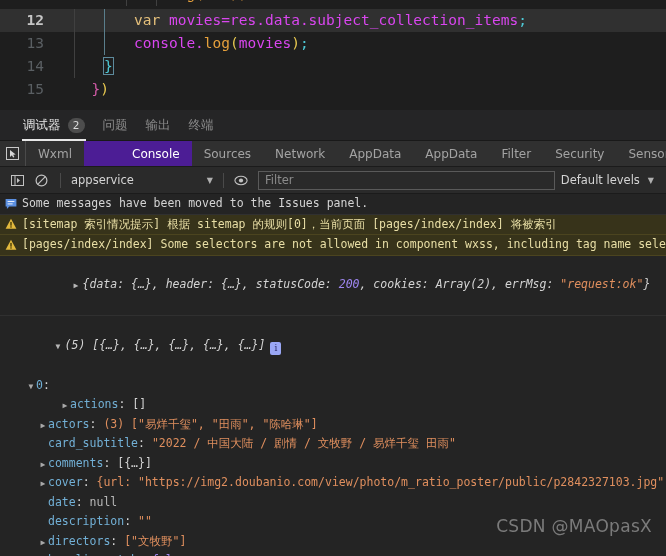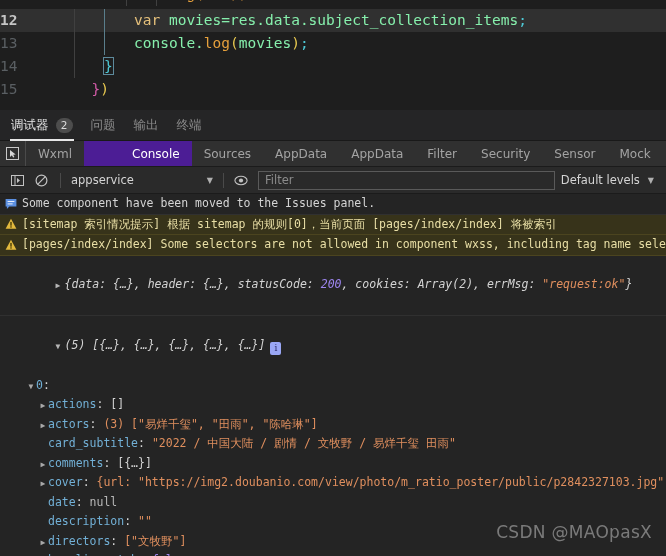--- a/index.html
+++ b/index.html
@@ -25,40 +25,41 @@
     position: relative;
     height: 23px;
     white-space: pre;
     display: flex;
     align-items: center;
   }
   .code-row.active { background: #303030; }
   .gutter {
     width: 58px;
     min-width: 58px;
+    text-align: right;
     padding-right: 14px;
     color: #5a5f63;
     font-size: 14.5px;
     user-select: none;
   }
   .code-row.active .gutter { color: #c6c6c6; font-weight: bold; }
   .fold {
     width: 16px; min-width: 16px;
   }
   .codetext { position: relative; flex: 1; }
   .ind {
     display: inline-block;
     width: 30px;
     border-left: 1px solid #404040;
     height: 23px;
     vertical-align: top;
   }
   .ind.lit { border-left: 1px solid #5a7e8c; }
   .tk-kw   { color: #e5c07b; }
-  .tk-var  { color: #86efac; }
+  .tk-var  { color: #d946ef; }
   .tk-fn   { color: #e6a03c; }
   .tk-p1   { color: #e6c74f; }
   .tk-p2   { color: #d45ba8; }
   .tk-p3   { color: #4ec9d6; }
   .brkbox  { outline: 1px solid #5d8a9c; }
 
   
   #devtools {
     height: 446px;
     background: #242424;
@@ -66,21 +67,21 @@
     flex-direction: column;
   }
 
   
   #panel-tabs {
     height: 31px;
     min-height: 31px;
     background: #252526;
     display: flex;
     align-items: center;
-    padding-left: 2px;
+    padding-left: 14px;
     font-family: "DejaVu Sans", sans-serif;
     font-size: 12.5px;
     border-bottom: 1px solid #191919;
   }
   .ptab {
     position: relative;
     height: 31px;
     display: flex;
     align-items: center;
     padding: 0 9px;
@@ -258,21 +259,21 @@
   .s-num   { color: #9e86f0; }
   .s-bool  { color: #9e86f0; }
   .s-null  { color: #b8b8b8; }
   .s-punc  { color: #d4d4d4; }
   .s-obj   { color: #d4d4d4; }
 
   
   #watermark {
     position: absolute;
     right: 14px;
-    bottom: 14px;
+    bottom: 20px;
     color: #8e8e8e;
     font-family: "DejaVu Sans", sans-serif;
     font-size: 17px;
     opacity: .82;
     letter-spacing: .3px;
     pointer-events: none;
   }
 </style>
 </head>
 <body>
@@ -315,20 +316,21 @@
     <div class="inspect-btn">
       <svg width="13" height="13" viewBox="0 0 13 13" aria-hidden="true">
         <rect x="0.5" y="0.5" width="12" height="12" fill="none" stroke="#c9c9c9" stroke-width="1"></rect>
         <path d="M4 3 L4 10 L5.9 8.2 L7.1 10.6 L8.4 10 L7.2 7.7 L9.7 7.5 Z" fill="#d8d8d8"></path>
       </svg>
     </div>
     <div id="dt-tab-list" style="display:flex;">
         <div class="dtab">Wxml</div>
         <div class="dtab sel">Console</div>
         <div class="dtab">Sources</div>
+        <div class="dtab">Network</div>
         <div class="dtab">AppData</div>
         <div class="dtab">AppData</div>
         <div class="dtab">Filter</div>
         <div class="dtab">Security</div>
         <div class="dtab">Sensor</div>
         <div class="dtab">Mock</div>
       </div>
   </div>
 
   <div id="console-toolbar">
@@ -365,44 +367,44 @@
       <span class="caret">▼</span>
     </div>
   </div>
 
   <div id="console-body">
     <div id="msg-list">
         <div class="msg info"><span class="msg-ico"><svg width="12" height="12" viewBox="0 0 12 12">
               <path d="M0.6 1 L11.4 1 L11.4 8.4 L4.3 8.4 L1.9 10.9 L1.9 8.4 L0.6 8.4 Z" fill="#5b8fe0"></path>
               <rect x="2.6" y="3" width="6.8" height="1" fill="#e8eefb"></rect>
               <rect x="2.6" y="5.4" width="5" height="1" fill="#e8eefb"></rect>
-            </svg></span><span>Some component have been moved to the Issues panel.</span></div>
+            </svg></span><span>Some messages have been moved to the Issues panel.</span></div>
         <div class="msg warn"><span class="msg-ico"><svg width="12" height="12" viewBox="0 0 12 12">
               <path d="M6 0.8 L11.4 10.8 L0.6 10.8 Z" fill="#e2b93d"></path>
               <rect x="5.35" y="3.9" width="1.3" height="3.8" fill="#3a3000"></rect>
               <rect x="5.35" y="8.3" width="1.3" height="1.3" fill="#3a3000"></rect>
             </svg></span><span>[sitemap 索引情况提示] 根据 sitemap 的规则[0]，当前页面 [pages/index/index] 将被索引</span></div>
         <div class="msg warn"><span class="msg-ico"><svg width="12" height="12" viewBox="0 0 12 12">
               <path d="M6 0.8 L11.4 10.8 L0.6 10.8 Z" fill="#e2b93d"></path>
               <rect x="5.35" y="3.9" width="1.3" height="3.8" fill="#3a3000"></rect>
               <rect x="5.35" y="8.3" width="1.3" height="1.3" fill="#3a3000"></rect>
             </svg></span><span>[pages/index/index] Some selectors are not allowed in component wxss, including tag name selectors,</span></div>
       </div>
 
-    <div class="msg log" style="padding-left:14px;">
+    <div class="msg log" style="padding-left:32px;">
       <span class="arrow">▶</span><span class="ital s-obj">{data: {…}, header: {…}, statusCode: </span><span class="ital s-num">200</span><span class="ital s-obj">, cookies: Array(2), errMsg: </span><span class="ital s-str">"request:ok"</span><span class="ital s-obj">}</span>
     </div>
 
     <div class="msg log" style="padding-left:14px;border-bottom:none;">
       <span class="arrow">▼</span><span class="ital s-obj">(5) [{…}, {…}, {…}, {…}, {…}]</span><span class="badge-i">i</span>
     </div>
 
     <div id="tree-list">
         <div class="tree-row" style="padding-left: 26px;"><span class="tw">▼</span><span class="k-name">0</span><span class="s-punc">:</span><span class="s-punc"></span></div>
-        <div class="tree-row" style="padding-left: 38px;"><span class="tw">▶</span><span class="k-name">actions</span><span class="s-punc">: </span><span class="s-punc">[]</span></div>
+        <div class="tree-row" style="padding-left: 60px;"><span class="tw">▶</span><span class="k-name">actions</span><span class="s-punc">: </span><span class="s-punc">[]</span></div>
         <div class="tree-row" style="padding-left: 38px;"><span class="tw">▶</span><span class="k-name">actors</span><span class="s-punc">: </span><span class="s-str">(3) ["易烊千玺", "田雨", "陈哈琳"]</span></div>
         <div class="tree-row" style="padding-left: 38px;"><span class="tw blank"></span><span class="k-name">card_subtitle</span><span class="s-punc">: </span><span class="s-str">"2022 / 中国大陆 / 剧情 / 文牧野 / 易烊千玺 田雨"</span></div>
         <div class="tree-row" style="padding-left: 38px;"><span class="tw">▶</span><span class="k-name">comments</span><span class="s-punc">: </span><span class="s-punc">[{…}]</span></div>
         <div class="tree-row" style="padding-left: 38px;"><span class="tw">▶</span><span class="k-name">cover</span><span class="s-punc">: </span><span class="s-str">{url: "https://img2.doubanio.com/view/photo/m_ratio_poster/public/p2842327103.jpg", wi</span></div>
         <div class="tree-row" style="padding-left: 38px;"><span class="tw blank"></span><span class="k-name">date</span><span class="s-punc">: </span><span class="s-null">null</span></div>
         <div class="tree-row" style="padding-left: 38px;"><span class="tw blank"></span><span class="k-name">description</span><span class="s-punc">: </span><span class="s-str">""</span></div>
         <div class="tree-row" style="padding-left: 38px;"><span class="tw">▶</span><span class="k-name">directors</span><span class="s-punc">: </span><span class="s-str">["文牧野"]</span></div>
         <div class="tree-row" style="padding-left: 38px;"><span class="tw blank"></span><span class="k-name">has_linewatch</span><span class="s-punc">: </span><span class="s-bool">false</span></div>
       </div>
 

